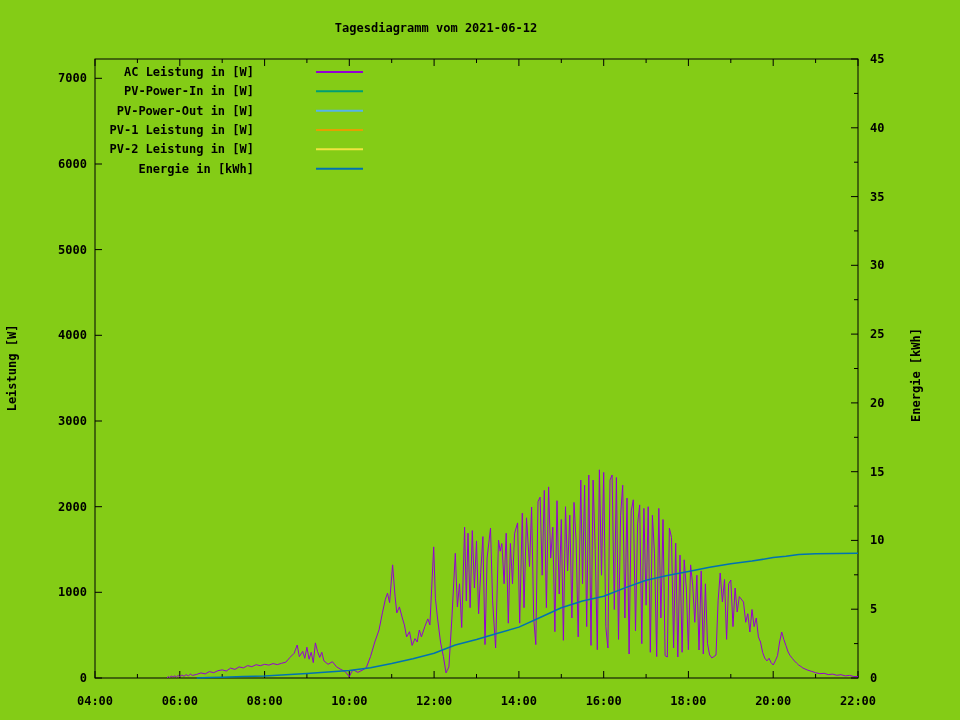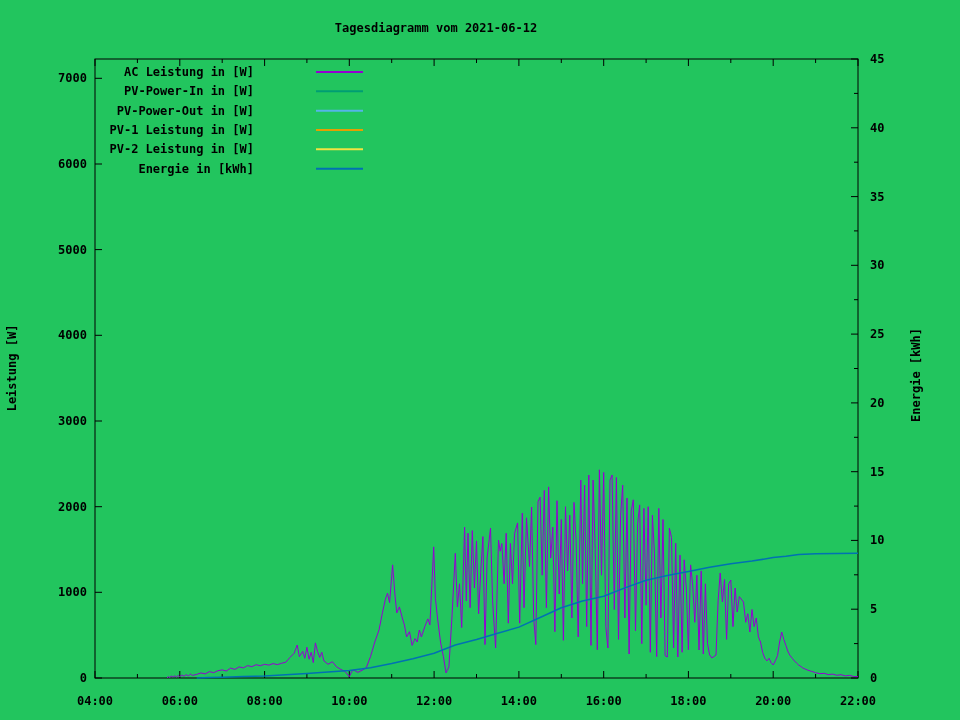--- a/index.html
+++ b/index.html
@@ -1,16 +1,16 @@
 <!DOCTYPE html>
 <html><head>
 <meta charset="utf-8">
 <style>
   html,body{margin:0;padding:0;background:#ffffff;}
-  .chart-canvas{position:relative;width:960px;height:720px;background:#22c55e;overflow:hidden;}
+  .chart-canvas{position:relative;width:960px;height:720px;background:#84cc16;overflow:hidden;}
   svg{display:block;}
   .gp-text{font-family:"DejaVu Sans Mono",monospace;font-weight:bold;font-size:12px;fill:#000000;}
   .gp-title{font-family:"DejaVu Sans Mono",monospace;font-weight:bold;font-size:12px;fill:#000000;}
   .gp-axis-label{font-family:"DejaVu Sans Mono",monospace;font-weight:bold;font-size:12px;fill:#000000;}
 </style>
 </head>
 <body>
 
 <div class="chart-canvas">
   <svg id="plot" width="960" height="720" viewBox="0 0 960 720">

